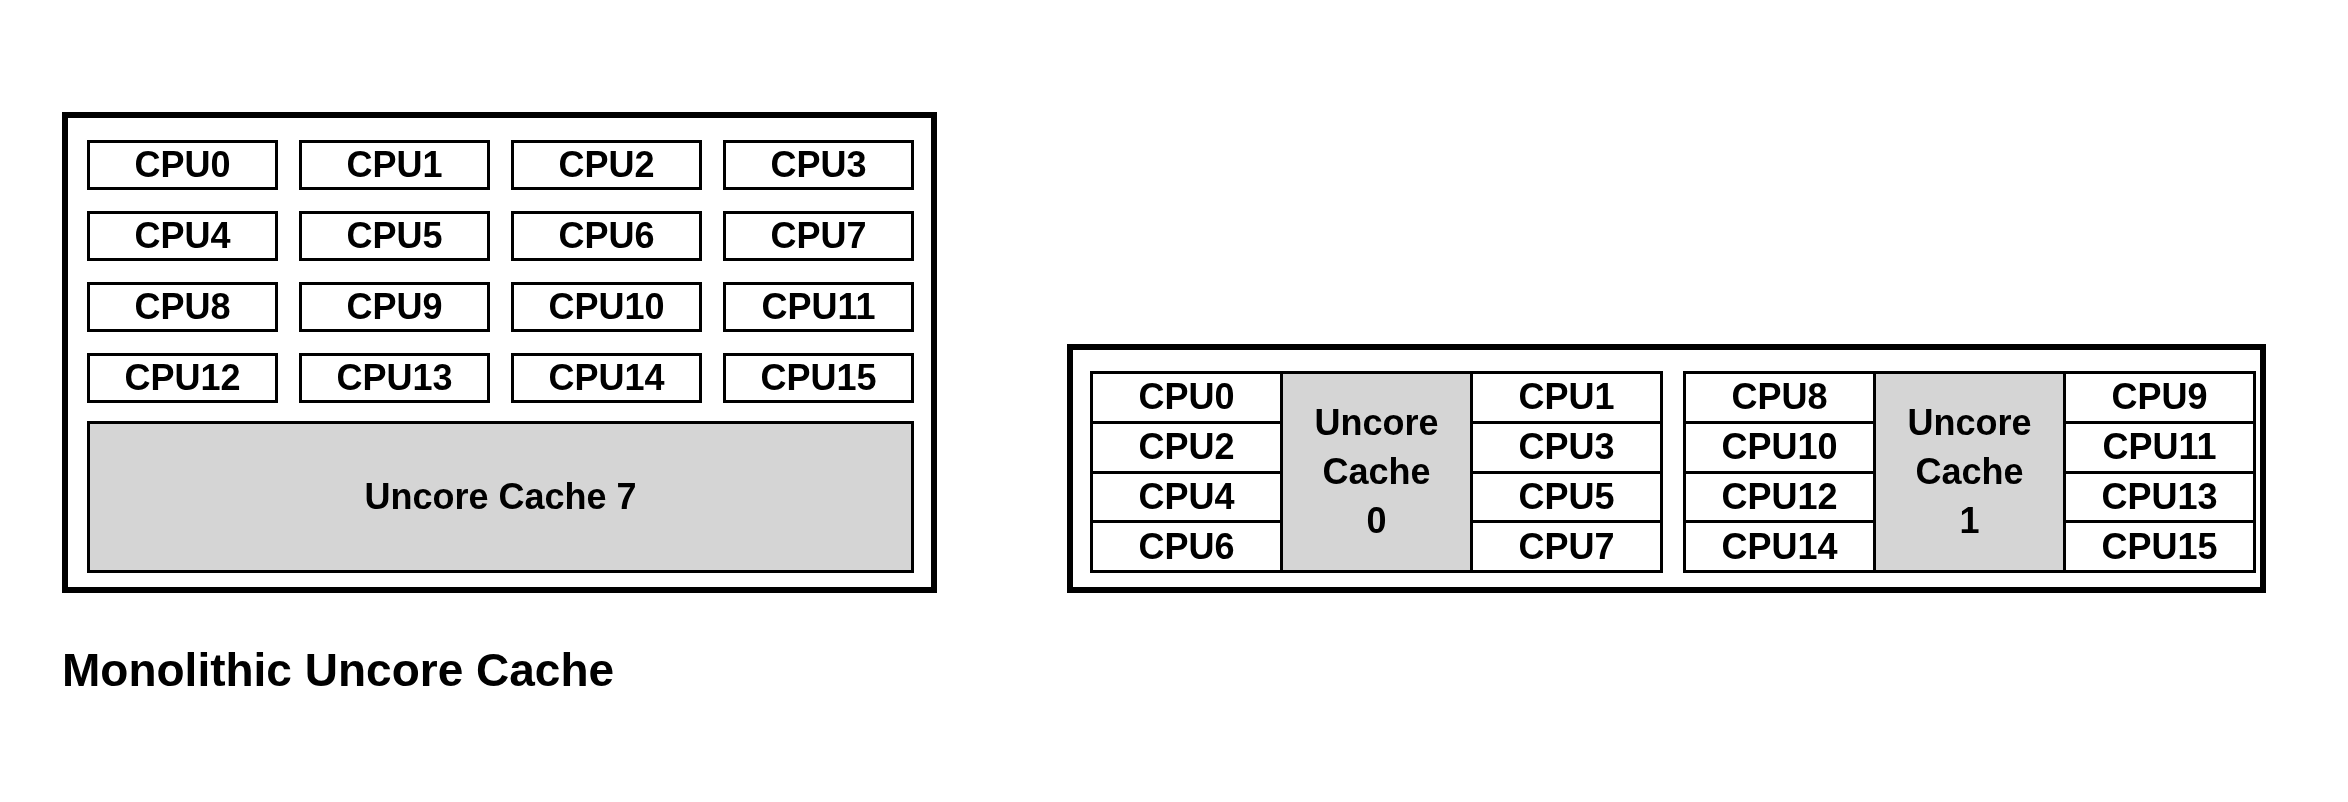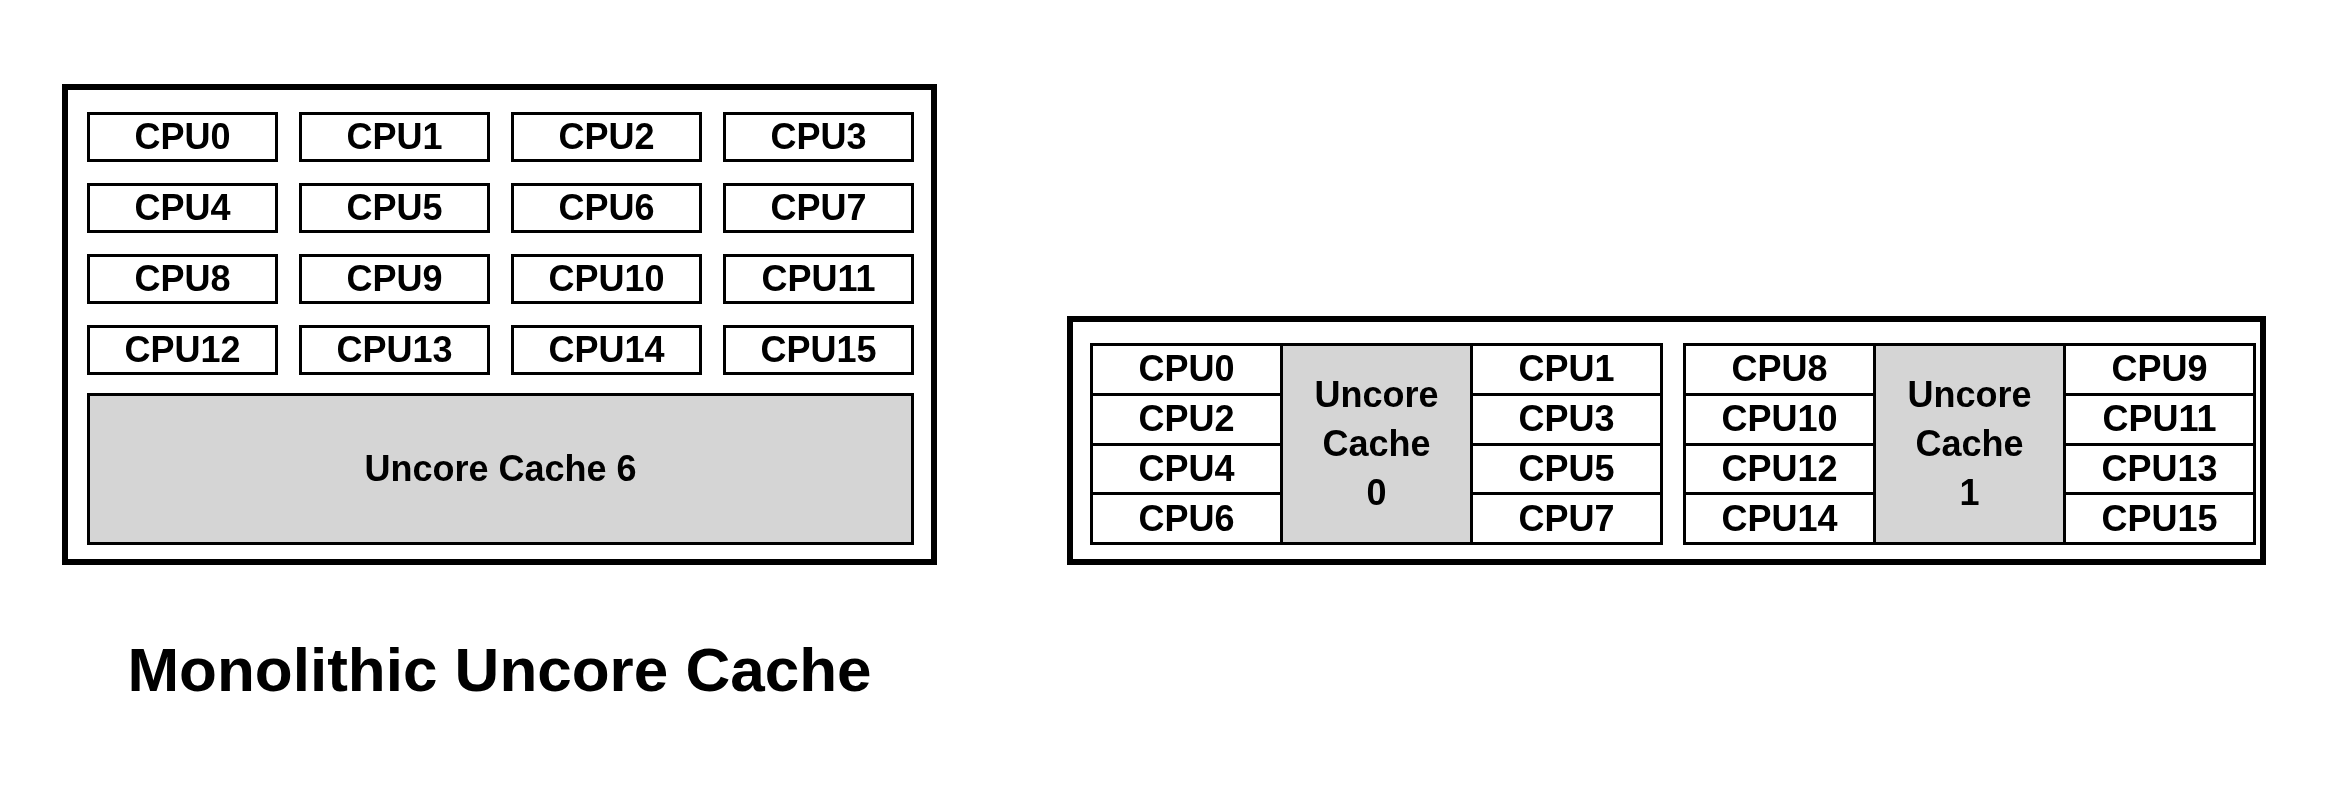--- a/index.html
+++ b/index.html
@@ -1,21 +1,21 @@
 <!DOCTYPE html>
 <html><head>
 <meta charset="utf-8">
 <style>
   html,body{margin:0;padding:0;background:#ffffff;}
   .canvas{
     position:relative;width:2348px;height:802px;background:#ffffff;overflow:hidden;
     font-family:"Liberation Sans", sans-serif;color:#000;
   }
   
-  .outer{position:absolute;border:6px solid #000;background:#fff;box-sizing:border-box;}
+  .outer{position:absolute;border:6px solid #000;background:#fff;box-sizing:border-box;margin-top:28px;}
   .outer.mono{left:62px;top:84px;width:875px;height:481px;}
   .outer.split{left:1067px;top:316px;width:1199px;height:249px;}
   
   .cpu-grid{
     position:absolute;left:19px;top:22px;width:827px;
     display:grid;grid-template-columns:repeat(4,191px);grid-auto-rows:50px;
     column-gap:21px;row-gap:21px;
   }
   .cpu-box{
     border:3px solid #000;background:#fff;box-sizing:border-box;
@@ -43,21 +43,21 @@
   .cell.cache{
     background:#d5d5d5;grid-column:2;grid-row:1/5;
     flex-direction:column;justify-content:center;gap:7px;
   }
   .cell.cache span{display:block;line-height:42px;}
   .gl{grid-column:1}.gr{grid-column:3}
   .r1{grid-row:1}.r2{grid-row:2}.r3{grid-row:3}.r4{grid-row:4}
   
   .caption{
     position:absolute;top:640px;height:60px;line-height:60px;
-    text-align:center;font-size:62px;font-weight:bold;letter-spacing:0px;
+    font-size:46px;font-weight:bold;letter-spacing:0px;
   }
   .caption.mono-cap{left:62px;width:875px;}
   .caption.split-cap{left:1067px;width:1199px;}
 </style>
 </head>
 <body>
 
 <div class="canvas">
 
   <div class="outer mono">
@@ -72,21 +72,21 @@
       <div class="cpu-box">CPU7</div>
       <div class="cpu-box">CPU8</div>
       <div class="cpu-box">CPU9</div>
       <div class="cpu-box">CPU10</div>
       <div class="cpu-box">CPU11</div>
       <div class="cpu-box">CPU12</div>
       <div class="cpu-box">CPU13</div>
       <div class="cpu-box">CPU14</div>
       <div class="cpu-box">CPU15</div>
     </div>
-    <div class="mono-cache">Uncore Cache 6</div>
+    <div class="mono-cache">Uncore Cache 7</div>
   </div>
   <div class="caption mono-cap">Monolithic Uncore Cache</div>
 
   <div class="outer split">
 
     <div class="group g0">
       <div class="cell gl r1">CPU0</div>
       <div class="cell gl r2">CPU2</div>
       <div class="cell gl r3">CPU4</div>
       <div class="cell gl r4">CPU6</div>

